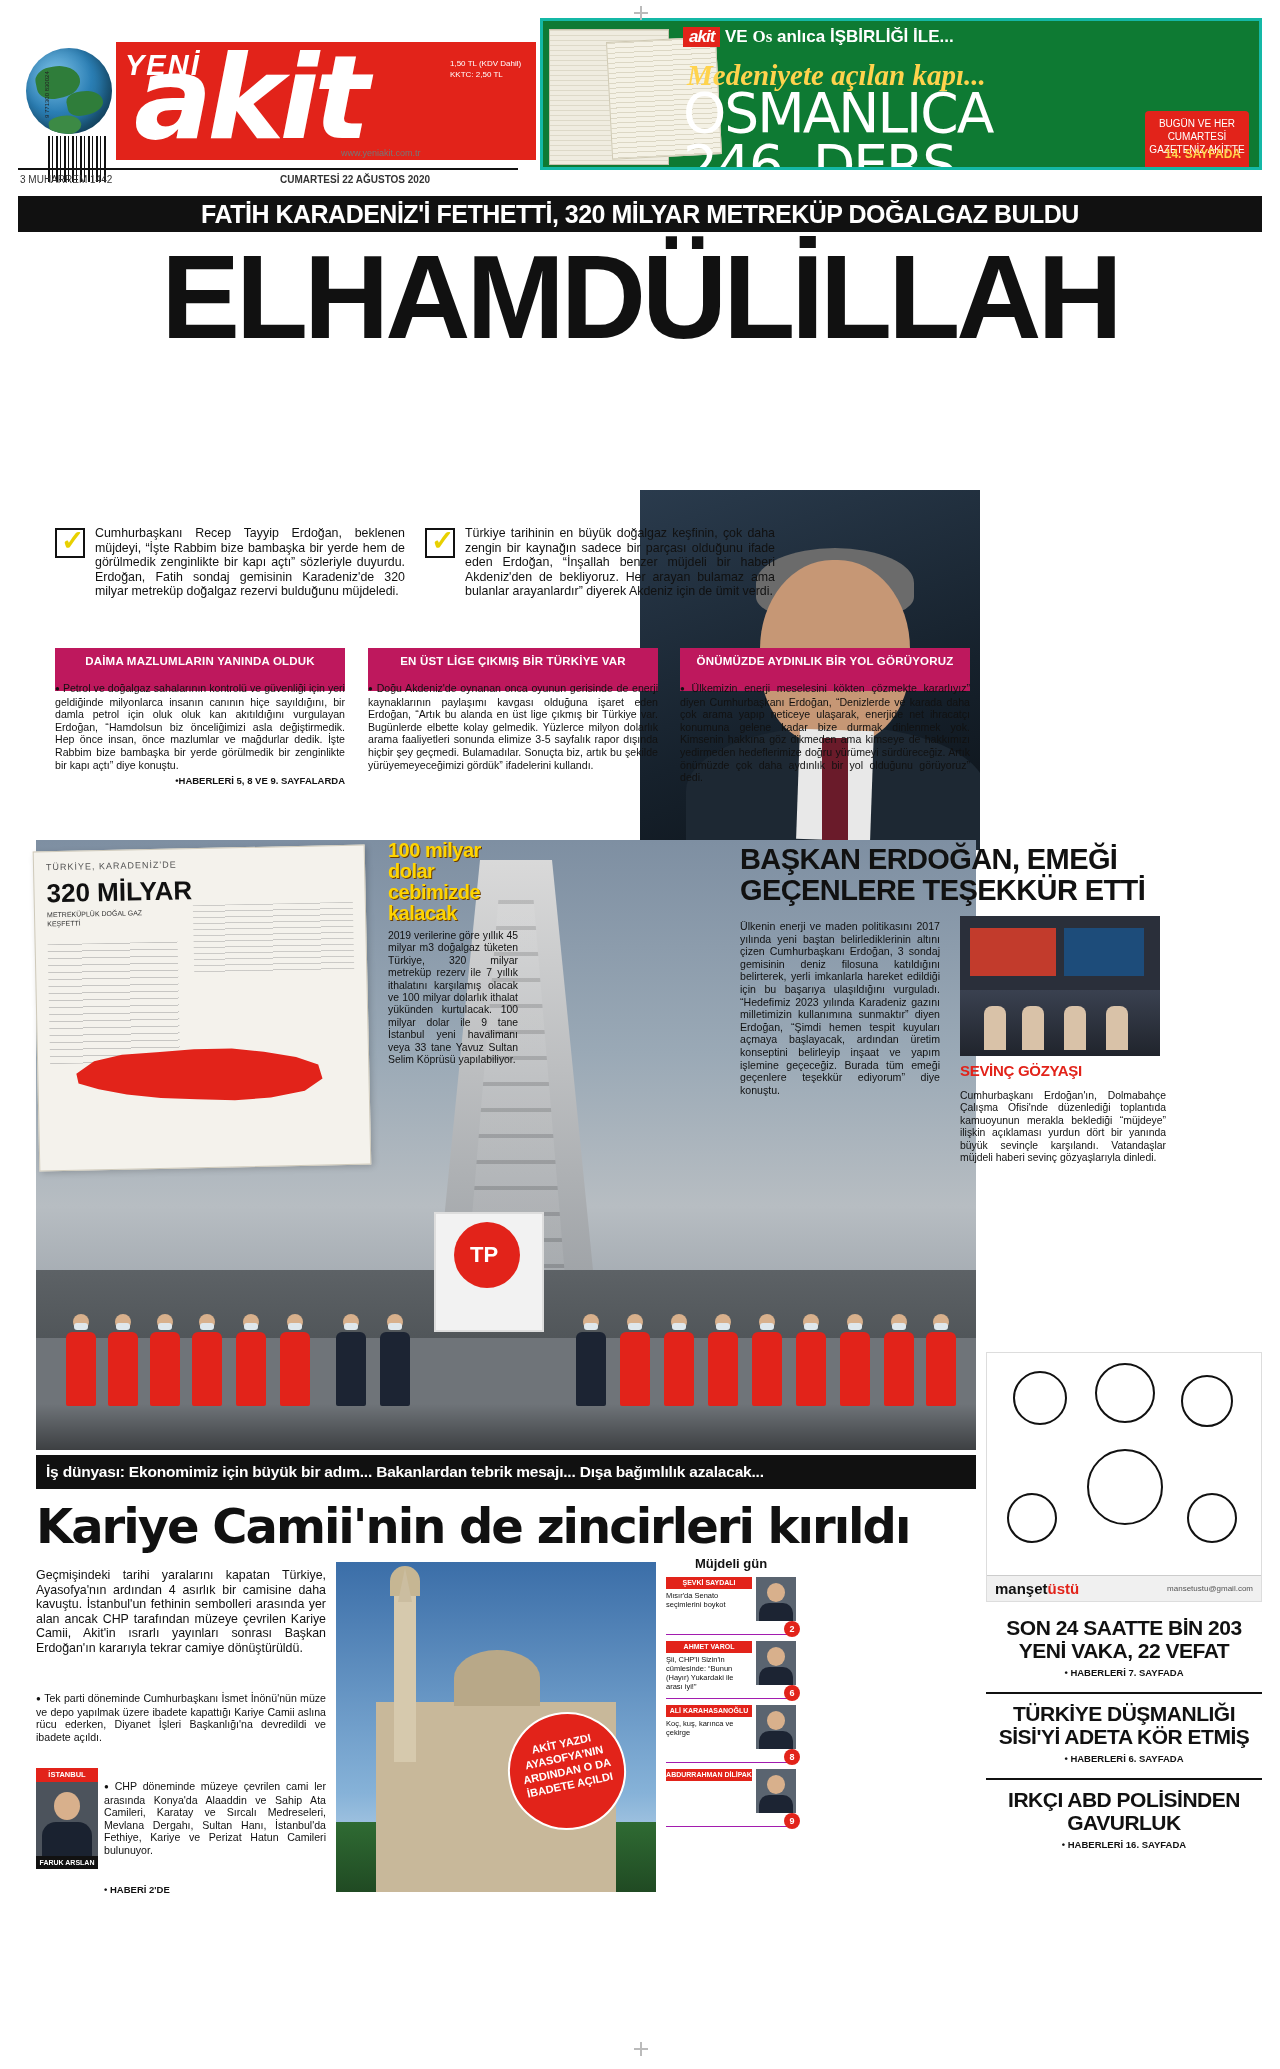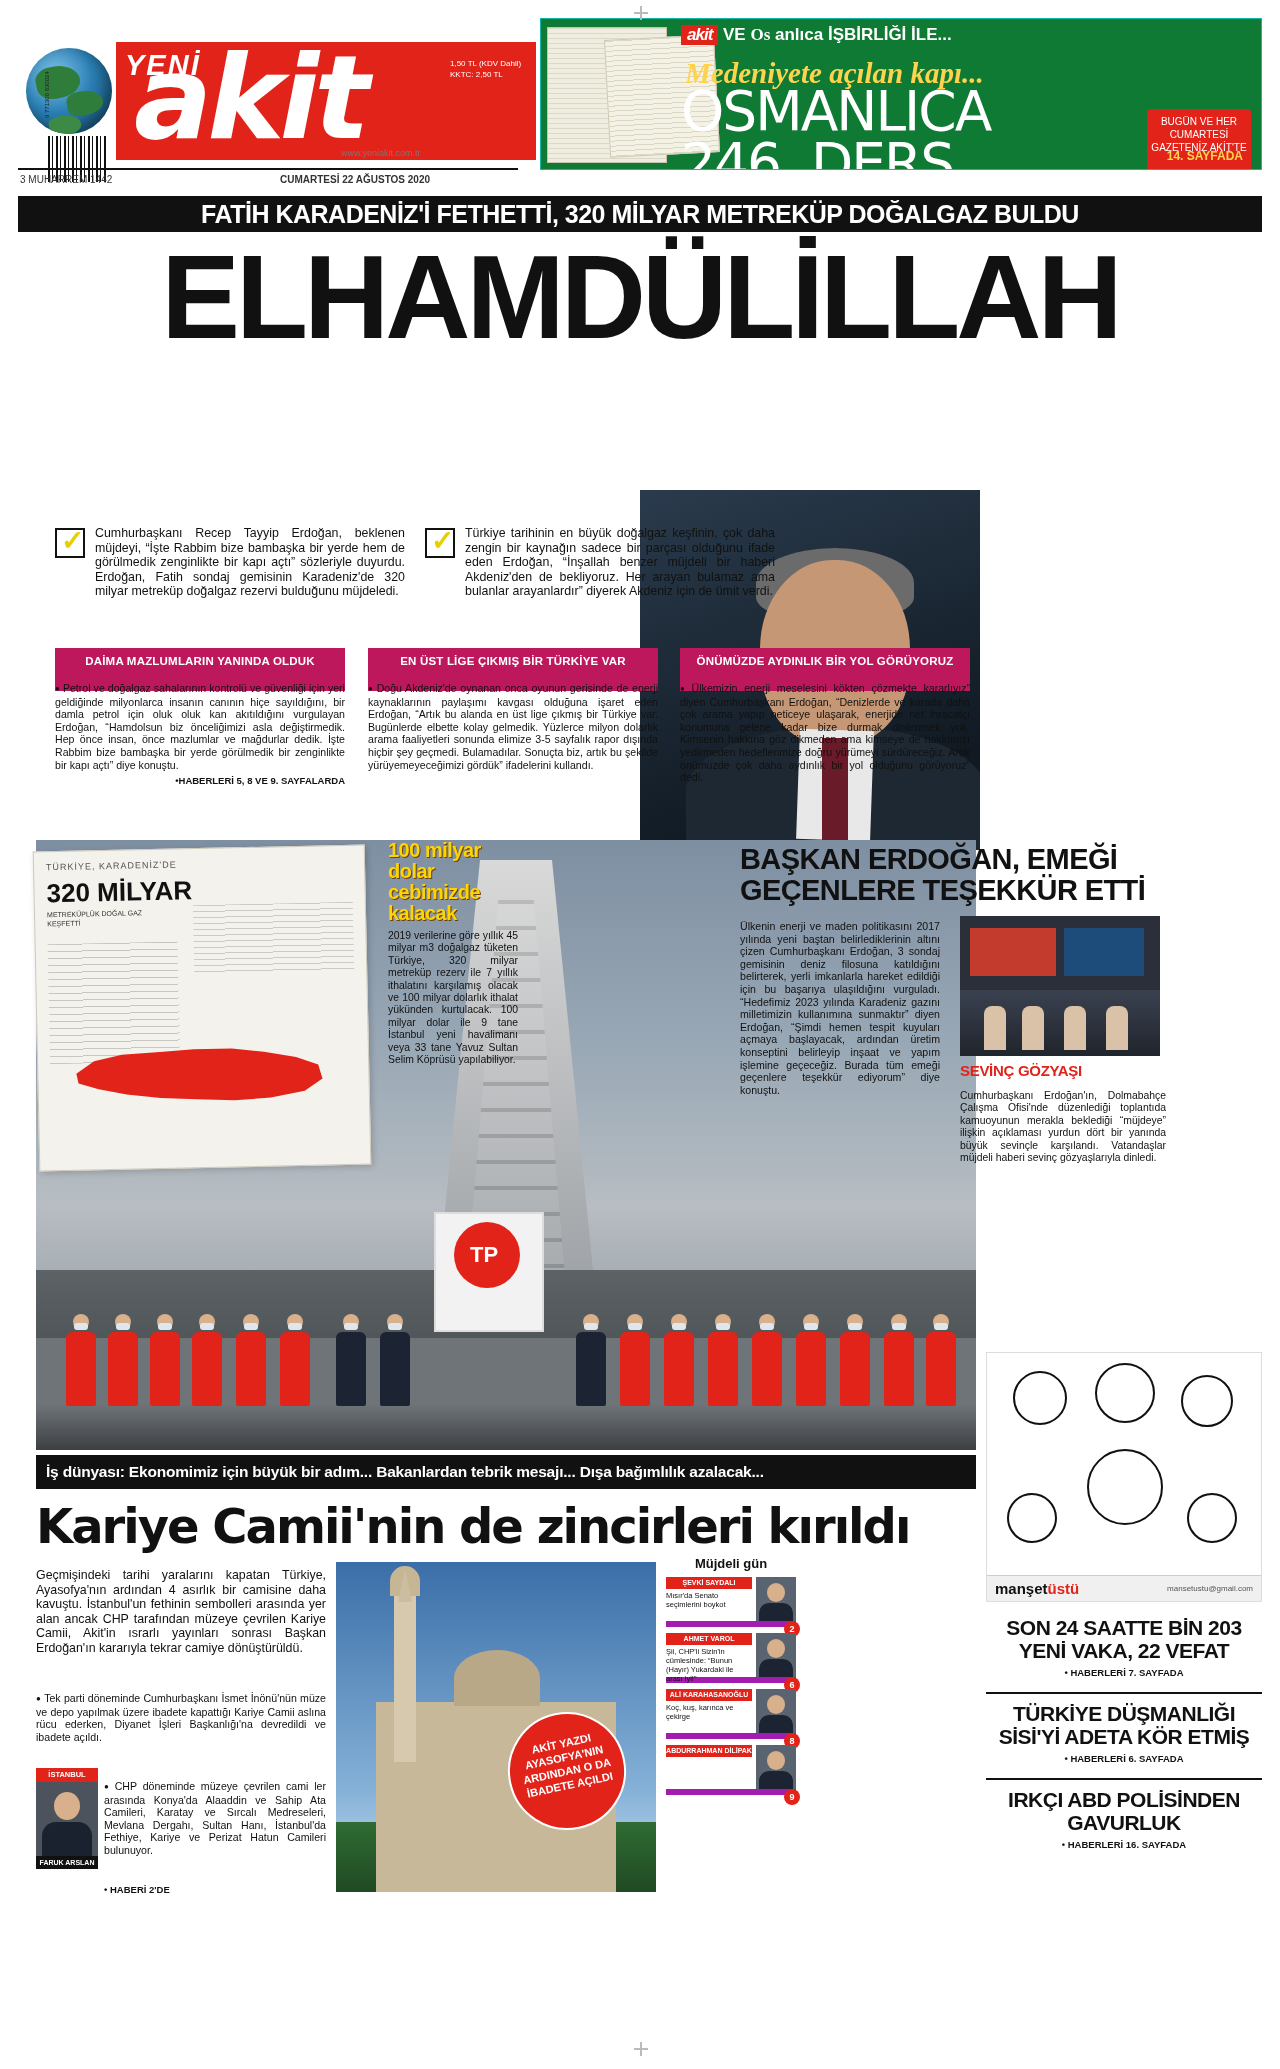--- a/index.html
+++ b/index.html
@@ -41,21 +41,21 @@
     position:absolute; left:116px; top:28px; font-size:116px; line-height:104px; color:#fff;
     font-weight:bold; font-style:italic; letter-spacing:-5px; font-family:"DejaVu Sans", sans-serif;
   }
   .mh-pricebox { position:absolute; left:432px; top:40px; font-size:8px; color:#fff; text-align:left; line-height:11px; }
   .mh-web { position:absolute; left:300px; top:148px; font-size:9px; color:#777;margin-left:41px; }
   .mh-rule { position:absolute; left:18px; top:168px; width:500px; height:2px; background:#111; }
   .mh-date-l { position:absolute; left:20px; top:174px; font-size:10px; color:#333; }
   .mh-date-r { position:absolute; left:280px; top:174px; font-size:10px; color:#333; font-weight:bold; }
 
   
-  .promo { position:absolute; left:540px; top:18px; width:722px; height:152px; background:#0e7a33; overflow:hidden; border:1px solid #14b8a6; }
+  .promo { position:absolute; left:540px; top:18px; width:722px; height:152px; background:#0e7a33; overflow:hidden; border:3px solid #14b8a6; }
   .promo-paper { position:absolute; left:6px; top:8px; width:120px; height:136px; background:#e9e5d7; border:1px solid #c9c3ae;
      background-image:repeating-linear-gradient(180deg,#ddd9c8 0 1px, #efece0 1px 5px); }
   .promo-paper2 { position:absolute; left:66px; top:18px; width:110px; height:118px; background:#f2efe2; border:1px solid #cfc9b4;
      background-image:repeating-linear-gradient(180deg,#dcd7c4 0 1px, #f4f1e5 1px 5px); transform:rotate(-3deg); }
   .promo-top { position:absolute; left:140px; top:6px; width:560px; height:30px; color:#fff; font-size:17px; font-weight:bold; }
   .promo-akit { display:inline-block; background:#e2231a; color:#fff; font-style:italic; font-weight:bold; padding:0 6px; font-size:17px; letter-spacing:-1px;}
   .promo-os { display:inline-block; color:#fff; font-family:"Liberation Serif", serif; font-size:17px; }
   .promo-line1 { position:absolute; left:144px; top:38px; color:#ffd34d; font-size:29px; font-family:"Liberation Serif", serif; font-weight:bold; font-style:italic; }
   .promo-big { position:absolute; left:140px; top:66px; color:#fff; font-size:55px; font-weight:normal; letter-spacing:-2px; line-height:52px; font-family:"DejaVu Sans", sans-serif; }
   .promo-badge { position:absolute; right:10px; top:62px; width:104px; height:62px; background:#e2231a; color:#fff; font-size:10px; font-weight:normal; text-align:center; line-height:13px; padding-top:6px; border-radius:4px;margin-top:28px; }
@@ -169,21 +169,21 @@
   .kp-min { position:absolute; left:58px; bottom:130px; width:22px; height:170px; background:#d6c9ad; }
   .kp-min:after { content:""; position:absolute; left:-4px; top:-26px; width:30px; height:30px; background:#c6b693; border-radius:50% 50% 0 0; }
   .kp-min2 { position:absolute; left:62px; bottom:290px; width:14px; height:34px; background:#cbbda0; clip-path:polygon(50% 0,100% 100%,0 100%); }
   .kp-trees { position:absolute; left:0; bottom:0; width:320px; height:70px; background:linear-gradient(180deg,#2f6b33,#204a23); }
   .kp-stamp { position:absolute; left:172px; top:150px; width:118px; height:118px; border-radius:50%; background:#e2231a; color:#fff;
      font-size:11px; font-weight:bold; text-align:center; line-height:14px; padding-top:22px; transform:rotate(-12deg); border:2px solid #fff; }
 
   
   .mg { position:absolute; left:666px; top:1556px; width:130px; }
   .mg-title { font-size:13px; font-weight:bold; color:#111; text-align:center; }
-  .mg-item { position:relative; margin-top:6px; height:50px; border-bottom:6px solid #a21caf; }
+  .mg-item { position:relative; margin-top:6px; height:58px; border-bottom:1px solid #a21caf; }
   .mg-band { position:absolute; left:0; top:0; width:86px; height:12px; background:#e2231a; color:#fff; font-size:7px; font-weight:bold; line-height:12px; text-align:center; }
   .mg-ph { position:absolute; right:0; top:0; width:40px; height:44px; background:#5a6470; overflow:hidden; }
   .mg-ph .hh { position:absolute; left:11px; top:6px; width:18px; height:19px; border-radius:50%; background:#d8b08c; }
   .mg-ph .bb { position:absolute; left:3px; top:26px; width:34px; height:22px; background:#1c2433; border-radius:10px 10px 0 0; }
   .mg-num { position:absolute; right:-4px; top:44px; width:16px; height:16px; border-radius:50%; background:#e2231a; color:#fff; font-size:9px; font-weight:bold; text-align:center; line-height:16px; }
   .mg-txt { position:absolute; left:0; top:14px; width:86px; font-size:7.5px; line-height:9px; color:#111; }
 
   
   .cartoon { position:absolute; left:986px; top:1352px; width:276px; height:250px; background:#fff; border:1px solid #ddd; overflow:hidden; }
   .c-face { position:absolute; border-radius:50%; border:2px solid #111; background:#fff; }

